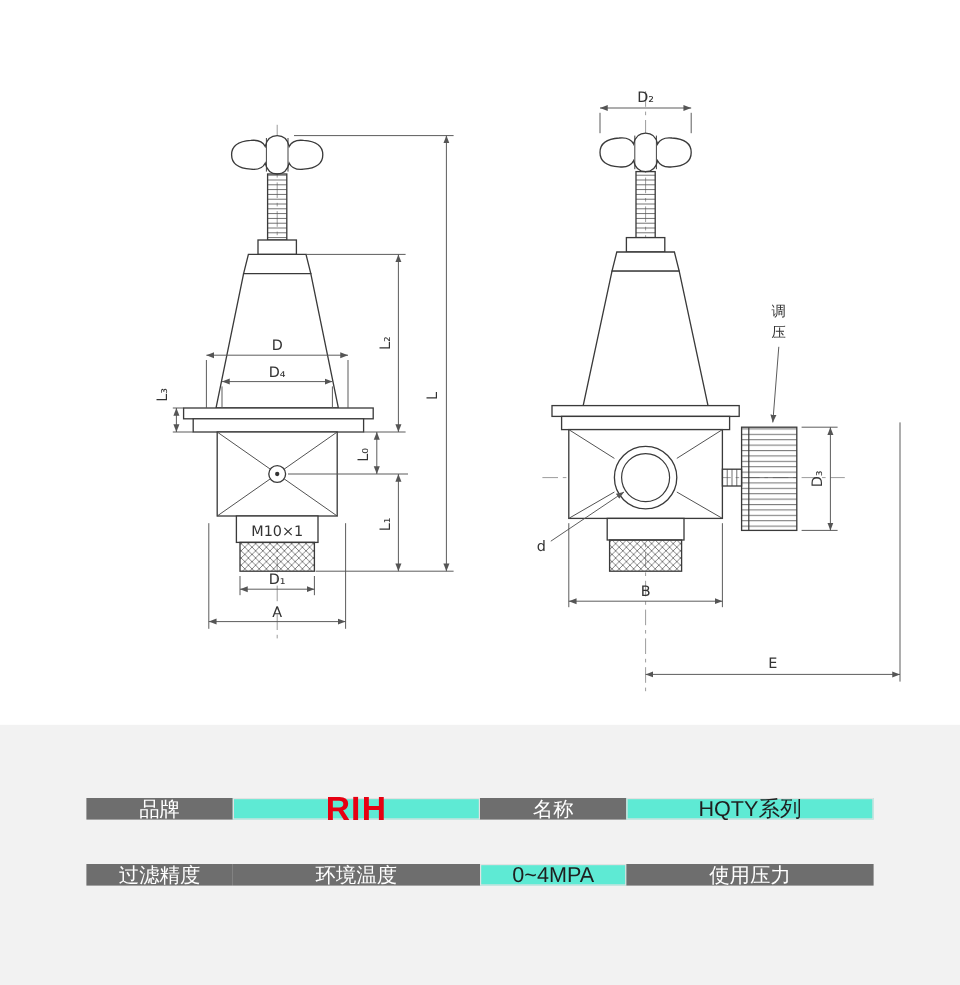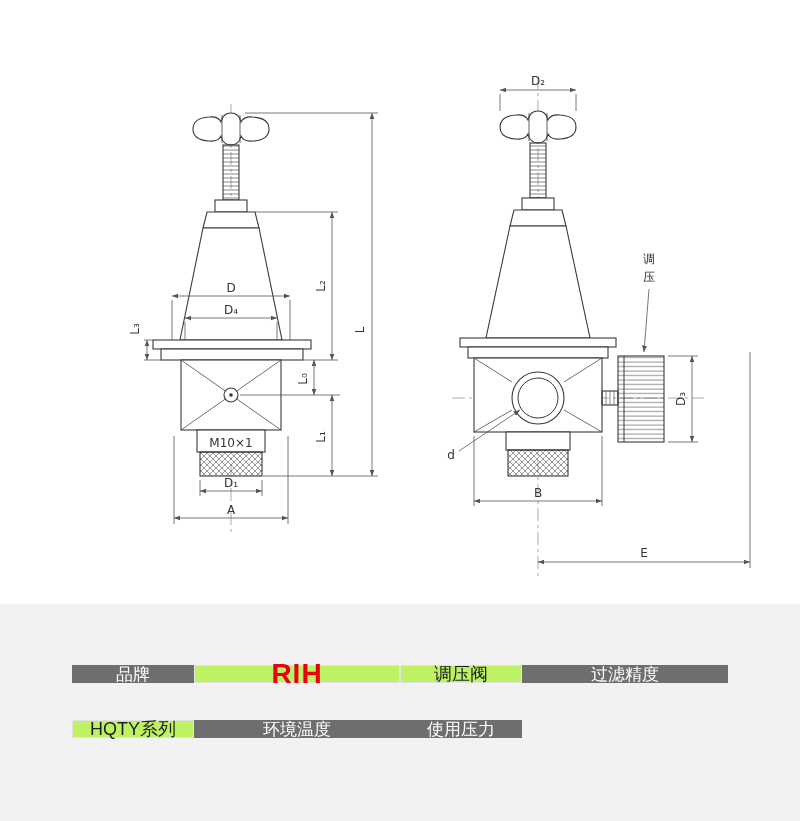--- a/index.html
+++ b/index.html
@@ -18,21 +18,21 @@
   .thin{stroke:#4a4a4a;stroke-width:0.8;fill:none;}
   .dim{stroke:#555555;stroke-width:0.8;fill:none;}
   .cl{stroke:#888888;stroke-width:0.7;fill:none;stroke-dasharray:13 4 3 4;}
   .dtxt{font-family:"DejaVu Sans",sans-serif;font-size:12px;fill:#333333;}
 
   
   .table-band{flex:1;background:#f2f2f2;padding:27px 72px 0 72px;}
   .spec-grid{display:grid;grid-template-columns:122px 206px 122px 206px;grid-auto-rows:52px;row-gap:3px;}
   .cell{display:flex;align-items:center;justify-content:center;box-sizing:border-box;margin-top:34px;}
   .cell.label{background:#6e6e6e;color:#ffffff;font-size:17px;}
-  .cell.value{background:#bef264;border:1px solid #e2e2e2;color:#1f1f1f;font-size:18px;}
+  .cell.value{background:#5eead4;border:1px solid #e2e2e2;color:#1f1f1f;font-size:18px;}
   .cell.brand{font-weight:bold;font-size:28px;letter-spacing:1px;}
 </style>
 </head>
 <body>
 
 <div class="page">
 
   <div class="drawing-area">
     <svg width="800" height="604" viewBox="0 0 800 604">
       <defs>
@@ -156,23 +156,24 @@
         <text class="dtxt" x="644" y="557" text-anchor="middle">E</text>
       </g>
     </svg>
   </div>
 
   <div class="table-band">
     <div class="spec-grid">
 
       <div class="cell label">品牌</div>
       <div class="cell value brand" style="color: rgb(230, 0, 18);">RIH</div>
-      <div class="cell value">调压阀</div>
+      <div class="cell label">名称</div>
 
+      <div class="cell value">HQTY系列</div>
       <div class="cell label">过滤精度</div>
-      <div class="cell value">HQTY系列</div>
 
       <div class="cell label">环境温度</div>
+      <div class="cell value">0~4MPA</div>
       <div class="cell label">使用压力</div>
     </div>
   </div>
 
 </div>
 
 </body></html>

